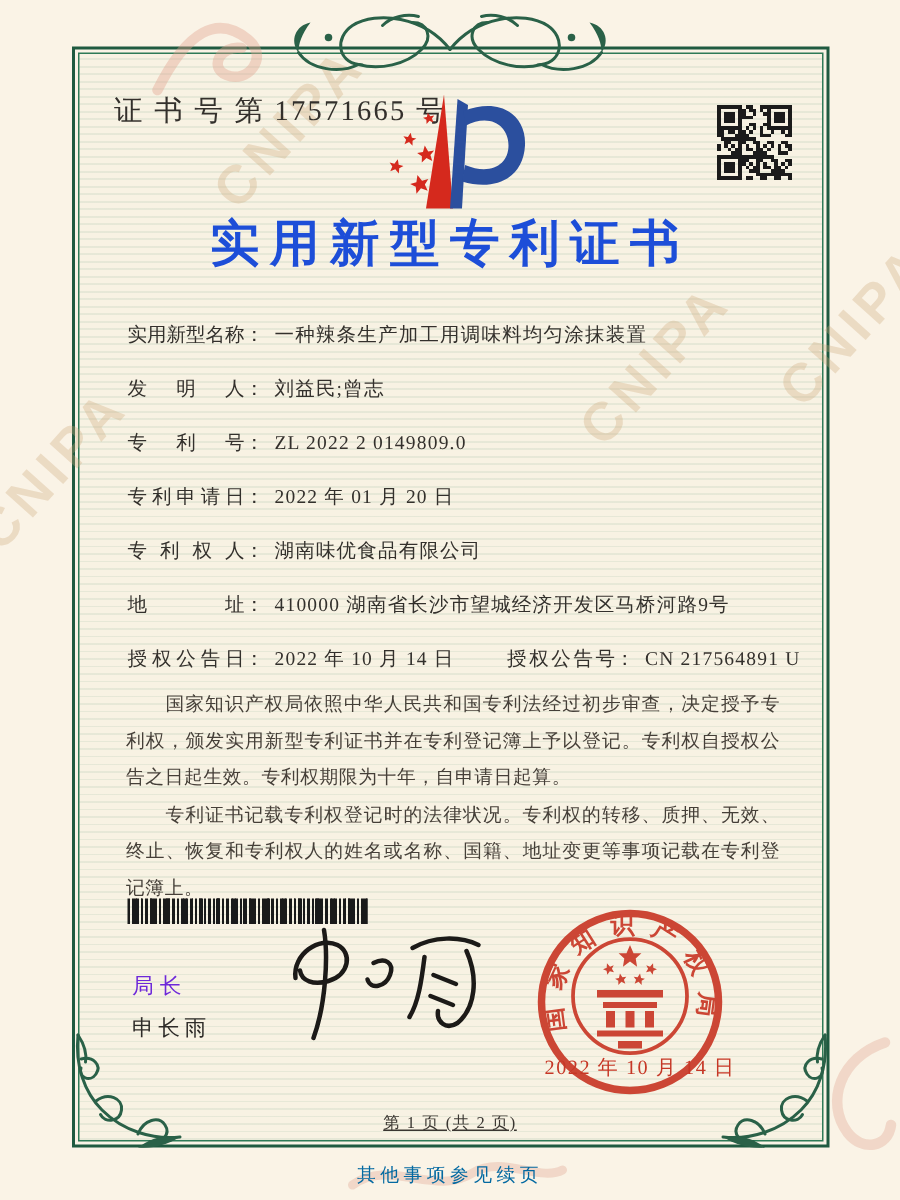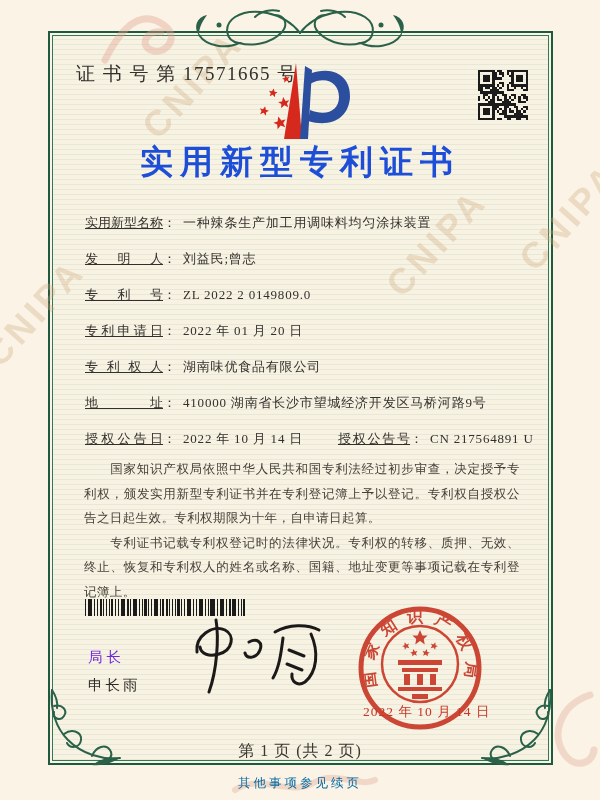--- a/index.html
+++ b/index.html
@@ -22,38 +22,38 @@
 
   
   .content{position:absolute;z-index:4;color:#33302C;}
   .cert-no{left:76px;top:61px;font-size:19px;letter-spacing:1.5px;}
   .logo{left:255px;top:60px;width:96px;height:88px;}
   .qr{left:478px;top:70px;width:50px;height:50px;}
   .title{left:0;right:0;top:140px;text-align:center;font-size:33px;font-weight:bold;
     letter-spacing:7px;color:#1d4ed8;}
   .fields{left:85px;top:214px;width:442px;font-size:13px;display:flex;flex-direction:column;gap:18px;}
   .frow{position:relative;line-height:18px;white-space:nowrap;}
-  .flabel{display:inline-block;width:78px;text-align:justify;text-align-last:justify;vertical-align:top;text-decoration:underline;}
+  .flabel{display:inline-block;width:78px;text-align:justify;text-align-last:justify;vertical-align:top;}
   .fvalue{margin-left:7px;letter-spacing:0.8px;}
   .pair2{position:absolute;left:224px;top:0;margin-left:29px;}
   .pair2 .flabel{width:72px;}
   .paras{left:84px;top:457px;width:436px;font-size:12.5px;line-height:24.6px;
     color:#453F38;text-align:justify;letter-spacing:0.4px;}
   .paras p{margin:0;text-indent:2.1em;}
   .barcode{left:85px;top:599px;width:160px;height:17px;
     background-image:
       repeating-linear-gradient(90deg,#1a1a1a 0 1.5px,transparent 1.5px 3px),
       repeating-linear-gradient(90deg,transparent 0 4px,#1a1a1a 4px 6.5px,transparent 6.5px 11px),
       repeating-linear-gradient(90deg,transparent 0 9px,#1a1a1a 9px 10px,transparent 10px 17px);}
   .director-title{left:88px;top:648px;font-size:14.5px;letter-spacing:4px;color:#6d28d9;}
   .director-name{left:88px;top:676px;font-size:14.5px;letter-spacing:3px;color:#2E2B28;}
   .signature{left:183px;top:612px;width:150px;height:95px;z-index:5;}
   .seal{left:348px;top:596px;width:146px;height:146px;z-index:5;opacity:0.93;}
   .seal-date{left:363px;top:703px;font-size:13.5px;color:#C63726;letter-spacing:1px;z-index:6;}
-  .page-num{left:0;right:0;top:741px;text-align:center;font-size:16px;color:#3A3631;letter-spacing:1px;}
+  .page-num{left:0;right:0;top:741px;text-align:center;font-size:11px;color:#3A3631;letter-spacing:1px;text-decoration:underline;}
   .footer-note{left:0;right:0;top:775px;text-align:center;font-size:12.5px;color:#0369a1;
     letter-spacing:3px;z-index:4;}
 </style>
 </head>
 <body>
 
 <div class="page">
 
   <div class="frame-outer">
     <div class="frame-inner"></div>

